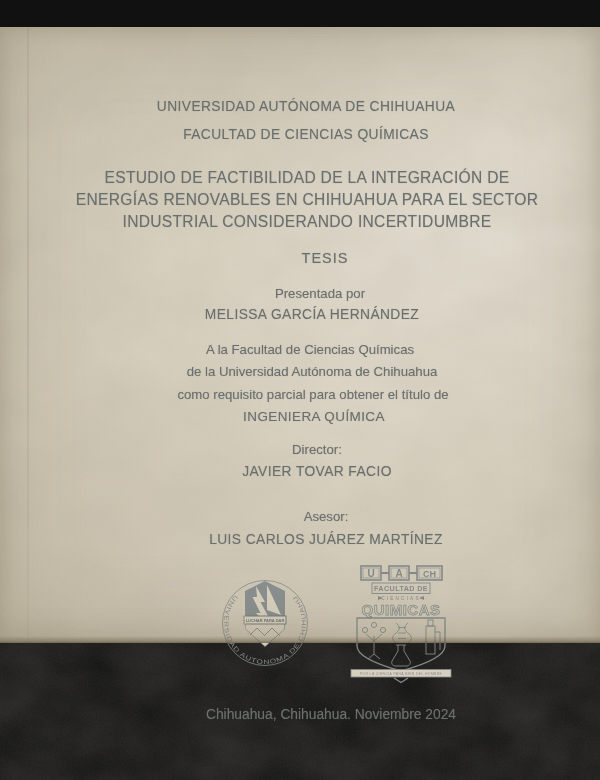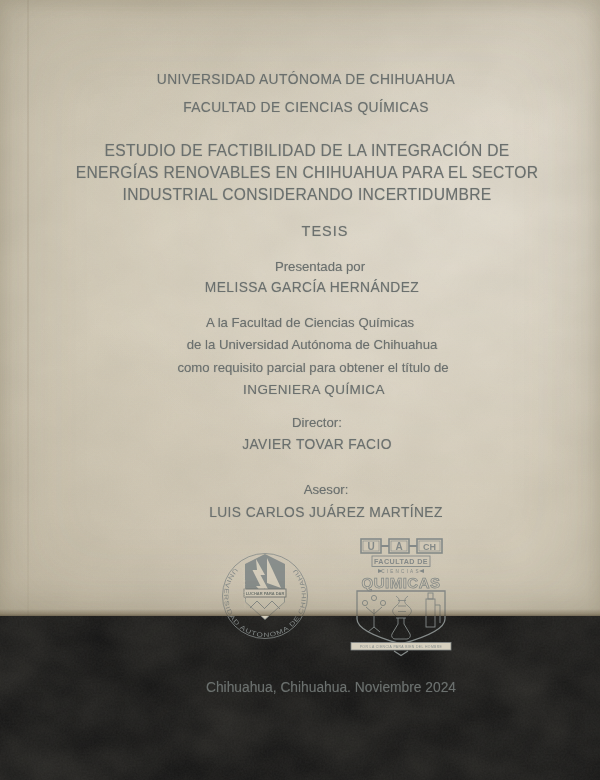--- a/index.html
+++ b/index.html
@@ -7,20 +7,21 @@
     width:600px;height:780px;overflow:hidden;background:#111;
     font-family:"Liberation Sans",sans-serif;
   }
   .photo{
     position:relative;width:600px;height:616px;color:#6b706e;
     background:
       radial-gradient(130% 90% at 78% 32%, rgba(255,255,255,.26) 0%, rgba(255,255,255,0) 55%),
       radial-gradient(120% 80% at 8% 96%, rgba(122,108,80,.17) 0%, rgba(122,108,80,0) 55%),
       radial-gradient(100% 55% at 50% 0%, rgba(118,106,82,.12) 0%, rgba(118,106,82,0) 60%),
       linear-gradient(118deg,#cbc3b0 0%,#d3cbb8 30%,#d9d1c0 58%,#d4ccba 82%,#cfc7b4 100%);
+    margin-top: 27px;
   }
   .grain{position:absolute;inset:0;pointer-events:none;}
   .fold{position:absolute;left:27px;top:0;bottom:0;width:2px;
     background:linear-gradient(to bottom,rgba(116,104,80,.10),rgba(116,104,80,.16) 40%,rgba(116,104,80,.05));}
   .vignette{position:absolute;inset:0;pointer-events:none;
     box-shadow:inset 0 0 90px rgba(96,84,60,.20), inset 0 -12px 24px rgba(96,84,60,.15), inset 0 6px 14px rgba(96,84,60,.10);}
   .bottom-edge{position:absolute;left:0;right:0;bottom:0;height:7px;
     background:linear-gradient(to bottom,rgba(92,78,54,0),rgba(92,78,54,.35) 70%,rgba(66,55,36,.55));}
   .t{position:absolute;width:600px;text-align:center;white-space:nowrap;
      text-shadow:0 0 1px rgba(107,112,110,.45);}

